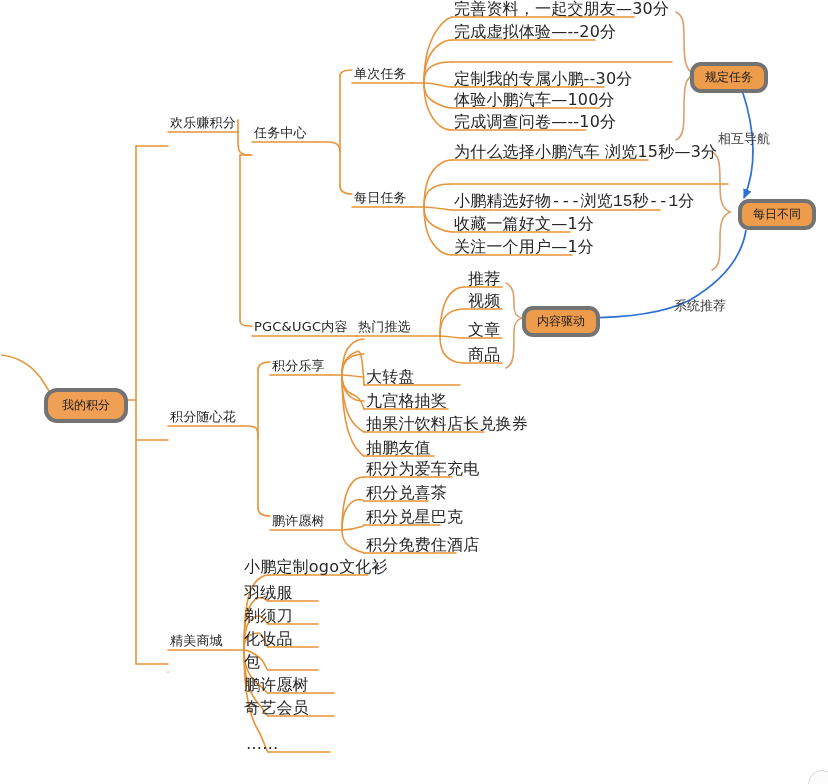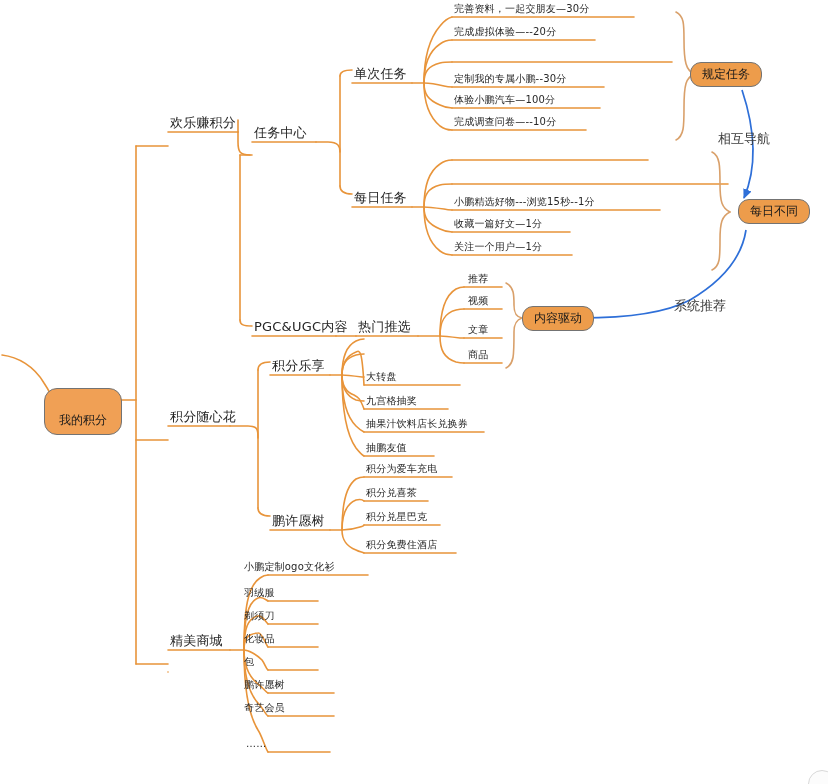--- a/index.html
+++ b/index.html
@@ -2,27 +2,27 @@
 <html><head>
 <meta charset="utf-8">
 <style>
   html,body{margin:0;padding:0;background:#ffffff;}
   body{width:828px;height:784px;position:relative;overflow:hidden;
        font-family:"DejaVu Sans","Liberation Sans",sans-serif;}
   #canvas{position:absolute;left:0;top:0;width:828px;height:784px;}
   svg.links{position:absolute;left:0;top:0;width:828px;height:784px;overflow:visible;}
   .node{position:absolute;white-space:nowrap;color:#262626;
         font-size:13px;line-height:14px;letter-spacing:0.2px;}
-  .node.leaf{font-size:10px;}
+  .node.leaf{font-size:16px;}
   .node.mid{font-size:13px;}
   .pill{position:absolute;white-space:nowrap;background:#ED9C4B;
-        border:1px solid #737373;border-radius:11px;color:#1a1a1a;
+        border:4px solid #737373;border-radius:11px;color:#1a1a1a;
         font-size:12px;line-height:12px;padding:5px 11px 6px 11px;
         text-align:center;box-sizing:border-box;}
-  .pill.root{background:#F0A055;border-radius:13px;padding:25px 14px 8px 14px;font-size:12px;}
+  .pill.root{background:#F0A055;border-radius:13px;padding:7px 14px 8px 14px;font-size:12px;}
   .bluelabel{position:absolute;white-space:nowrap;color:#3b3b3b;font-size:13px;line-height:13px;}
   .corner{position:absolute;right:-8px;bottom:-14px;width:26px;height:26px;
           border:1px solid #d8d8d8;border-radius:50%;background:#fcfcfc;}
 </style>
 </head>
 <body>
 
 <div id="canvas">
 
   <svg class="links" viewBox="0 0 828 784">
@@ -181,21 +181,22 @@
   <div class="node mid" style="left:354px;top:67px;">单次任务</div>
   <div class="node mid" style="left:354px;top:191px;">每日任务</div>
   <div class="node mid" style="left:358px;top:320px;">热门推选</div>
 
   <div class="node leaf" style="left:454px;top:2px;">完善资料，一起交朋友—30分</div>
   <div class="node leaf" style="left:454px;top:25px;">完成虚拟体验—--20分</div>
   <div class="node leaf" style="left:454px;top:72px;">定制我的专属小鹏--30分</div>
   <div class="node leaf" style="left:454px;top:93px;">体验小鹏汽车—100分</div>
   <div class="node leaf" style="left:454px;top:115px;">完成调查问卷—--10分</div>
 
-  <div class="node leaf" style="left:454px;top:195px;">小鹏精选好物---浏览15秒--1分</div>
+  <div class="node leaf" style="left:454px;top:145px;">为什么选择小鹏汽车  浏览15秒—3分</div>
+  <div class="node leaf" style="left:454px;top:195px;font-family:Liberation Mono, monospace;">小鹏精选好物---浏览15秒--1分</div>
   <div class="node leaf" style="left:454px;top:217px;">收藏一篇好文—1分</div>
   <div class="node leaf" style="left:454px;top:240px;">关注一个用户—1分</div>
 
   <div class="node leaf" style="left:468px;top:272px;">推荐</div>
   <div class="node leaf" style="left:468px;top:294px;">视频</div>
   <div class="node leaf" style="left:468px;top:323px;">文章</div>
   <div class="node leaf" style="left:468px;top:348px;">商品</div>
 
   <div class="node mid" style="left:272px;top:359px;">积分乐享</div>
   <div class="node mid" style="left:272px;top:514px;">鹏许愿树</div>

